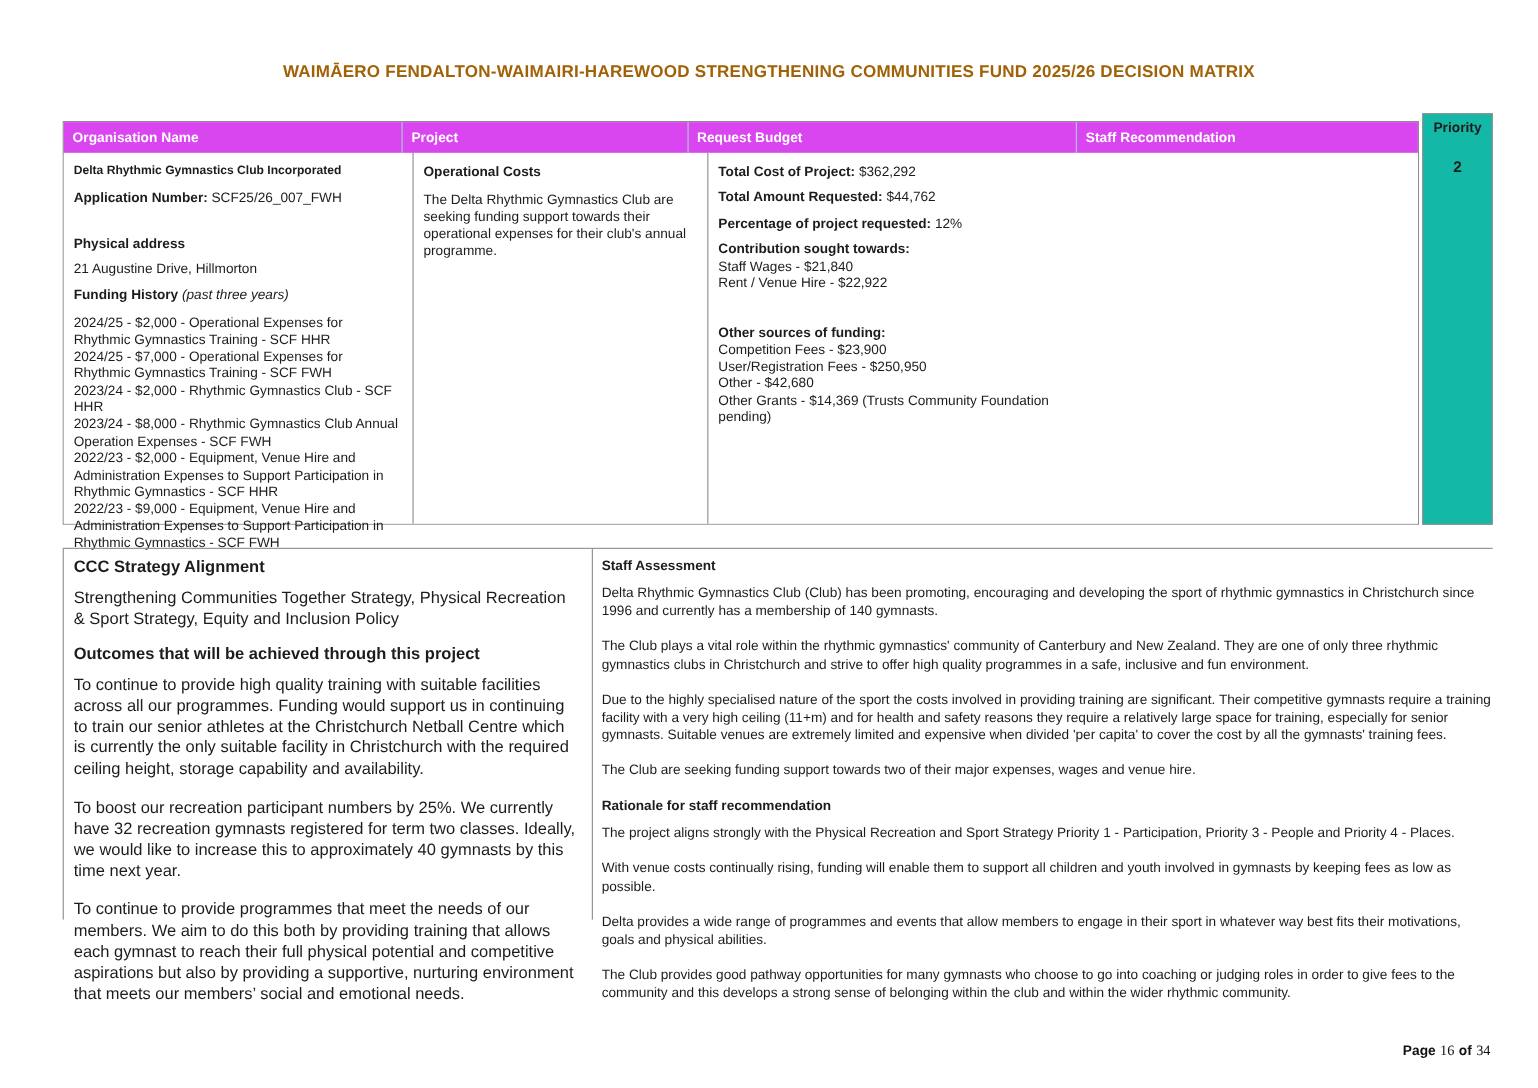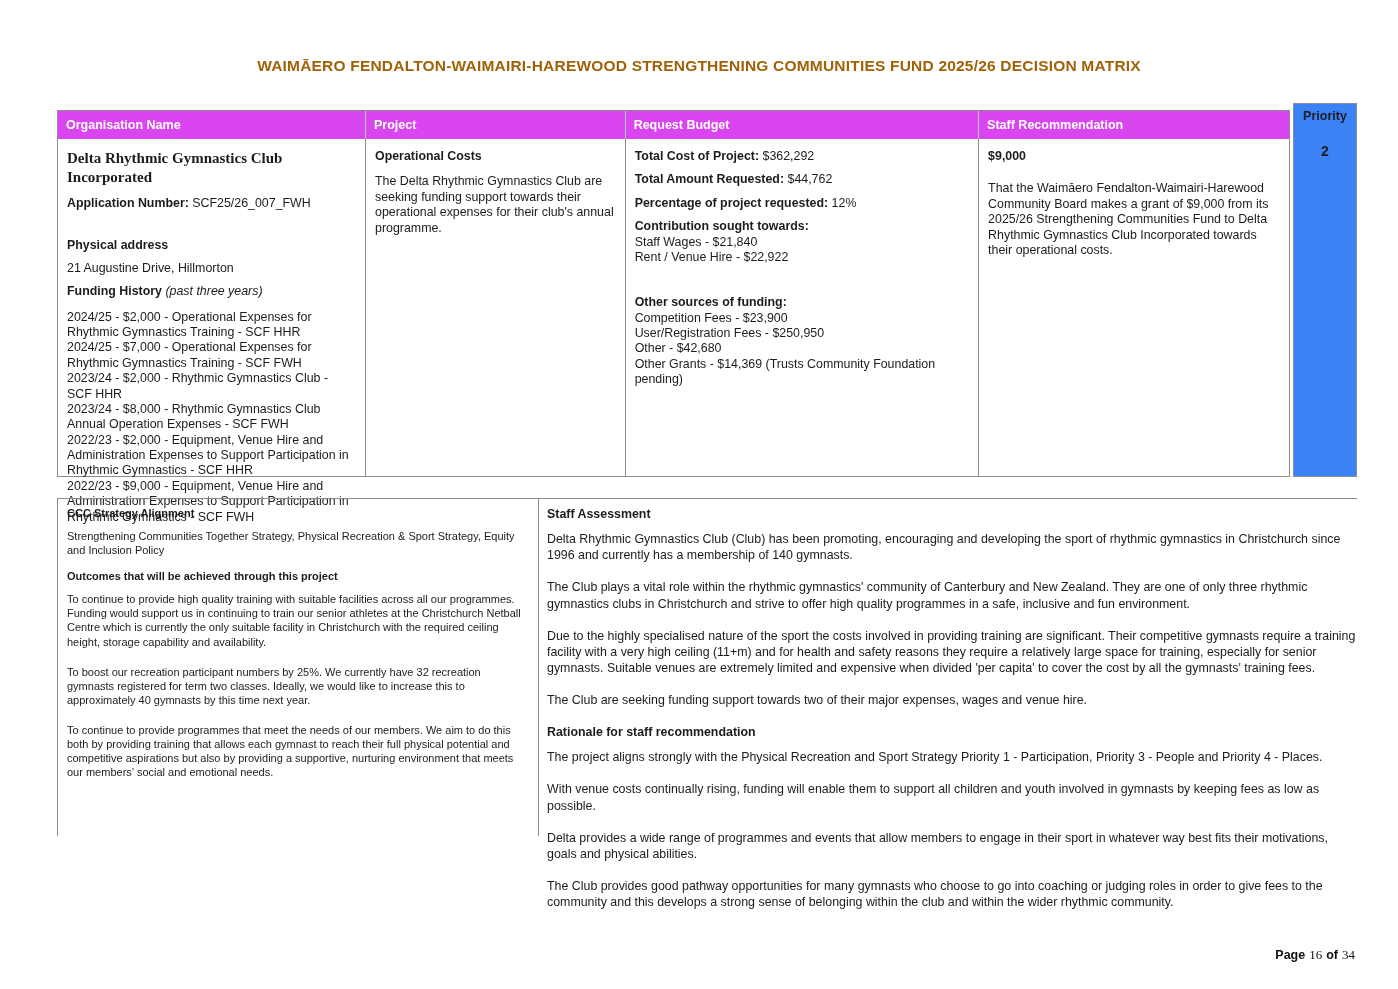--- a/index.html
+++ b/index.html
@@ -37,53 +37,53 @@
     box-sizing:border-box;
     padding:8px 9px;
     font-size:12.4px;line-height:1.24;
     border-right:1px solid #8c8c8c;
   }
   .mb-cell:last-child{border-right:none;}
   .w-org{width:318px;}
   .w-proj{width:268px;}
   .w-budget{width:365px;}
   .w-rec{width:320px;}
-  .org-name{font-size:15px;font-weight:700;margin:2px 0 10px 0;font-family:Liberation Serif, serif;}
+  .org-name{font-size:11px;font-weight:700;margin:2px 0 10px 0;}
   .label-line{margin:0 0 8px 0;}
   .b{font-weight:700;}
   .i{font-style:italic;}
   .gap-lg{margin-bottom:26px;}
   .fh-block{margin-top:10px;}
   .fh-line{margin:0;}
   .proj-title{font-weight:700;margin:2px 0 10px 0;}
   .budget-list div{margin:0;}
   .other-funding{margin-top:30px;}
   .rec-amount{font-weight:700;margin:2px 0 0 0;}
   .rec-text{margin-top:17px;}
   .priority-col{
     position:absolute;left:1293px;top:103px;
     width:64px;height:374px;
     box-sizing:border-box;
-    background:#3b82f6;
+    background:#14b8a6;
     border:1px solid #8c8c8c;
     text-align:center;
   }
   .priority-head{font-size:12.5px;font-weight:700;margin-top:5px;}
   .priority-val{font-size:14px;font-weight:700;margin-top:20px;}
   
   .bottom{
     position:absolute;left:57px;top:498px;width:1300px;
     border-top:1px solid #8c8c8c;
   }
   .bottom-left{
     position:absolute;left:0;top:0;width:476px;height:337px;
     box-sizing:border-box;
     border-left:1px solid #8c8c8c;
     padding:7px 8px 0 9px;
-    font-size:11px;line-height:1.28;
+    font-size:15px;line-height:1.28;
   }
   .bottom-divider{
     position:absolute;left:481px;top:0;height:337px;width:0;
     border-left:1px solid #8c8c8c;
   }
   .bottom-right{
     position:absolute;left:490px;top:0;width:812px;
     box-sizing:border-box;
     padding:7px 0 0 0;
     font-size:12.4px;line-height:1.3;
@@ -149,24 +149,20 @@
         </div>
         <div class="b other-funding">Other sources of funding:</div>
         <div class="budget-list">
           <div>Competition Fees - $23,900</div>
           <div>User/Registration Fees - $250,950</div>
           <div>Other - $42,680</div>
           <div>Other Grants - $14,369 (Trusts Community Foundation pending)</div>
         </div>
       </div>
 
-      <div class="mb-cell w-rec">
-        <div class="rec-amount">$9,000</div>
-        <div class="rec-text">That the Waimāero Fendalton-Waimairi-Harewood Community Board makes a grant of $9,000 from its 2025/26 Strengthening Communities Fund to Delta Rhythmic Gymnastics Club Incorporated towards their operational costs.</div>
-      </div>
 
     </div>
   </div>
 
   <div class="priority-col">
     <div class="priority-head">Priority</div>
     <div class="priority-val">2</div>
   </div>
 
   <div class="bottom">

